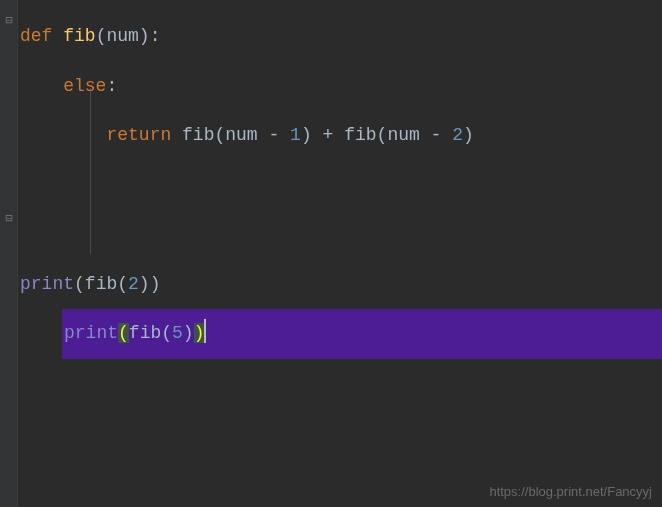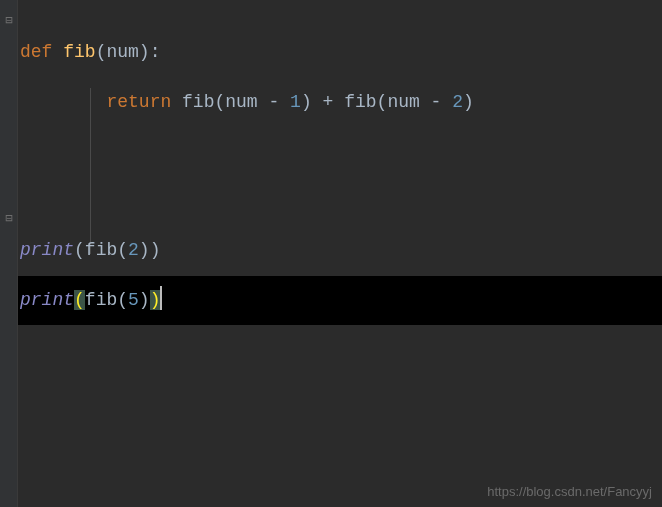--- a/index.html
+++ b/index.html
@@ -35,38 +35,39 @@
       text-align: center;
       line-height: 14px;
     }
     .fold-top { top: 14px; }
     .fold-bot { top: 212px; }
     .code-area {
       position: absolute;
       left: 18px;
       top: 0;
       right: 0;
-      padding-top: 28px;
+      padding-top: 12px;
     }
     .line {
       height: 49.5px;
       line-height: 49.5px;
       white-space: pre;
       padding-left: 2px;
       position: relative;
     }
     .line.highlighted {
-      background: #000000;
+      background: #4c1d95;
+      margin-left: 44px;
     }
     .kw { color: #cc7832; }
     .fn { color: #ffc66d; }
     .op { color: #a9b7c6; }
     .param { color: #a9b7c6; }
     .num { color: #6897bb; }
-    .builtin { color: #8888c6; font-style: italic; }
+    .builtin { color: #8888c6; }
     .plain { color: #a9b7c6; }
     .paren-match {
       background: #3b5447;
       color: #ffef28;
     }
     .cursor {
       display: inline-block;
       width: 2px;
       height: 24px;
       background: #bbbbbb;
@@ -92,25 +93,26 @@
   <div class="fold-marker fold-bot">⊟</div>
 </div>
 
 <div class="code-area">
   <div class="guide1"></div>
 
   <div class="line"><span class="kw">def</span> <span class="fn">fib</span><span class="op">(</span><span class="param">num</span><span class="op">)</span><span class="op">:</span></div>
 
 
 
+  <div class="line">    <span class="kw">else</span><span class="op">:</span></div>
 
   <div class="line">        <span class="kw">return</span> <span class="plain">fib</span><span class="op">(</span><span class="plain">num</span> <span class="op">-</span> <span class="num">1</span><span class="op">)</span> <span class="op">+</span> <span class="plain">fib</span><span class="op">(</span><span class="plain">num</span> <span class="op">-</span> <span class="num">2</span><span class="op">)</span></div>
 
   <div class="line"> </div>
   <div class="line"> </div>
 
   <div class="line"><span class="builtin">print</span><span class="op">(</span><span class="plain">fib</span><span class="op">(</span><span class="num">2</span><span class="op">)</span><span class="op">)</span></div>
 
 
   <div class="line highlighted"><span class="builtin">print</span><span class="op paren-match">(</span><span class="plain">fib</span><span class="op">(</span><span class="num">5</span><span class="op">)</span><span class="op paren-match">)</span><span class="cursor"></span></div>
 </div>
 
-<div class="watermark">https://blog.csdn.net/Fancyyj</div>
+<div class="watermark">https://blog.print.net/Fancyyj</div>
 
 </body></html>

